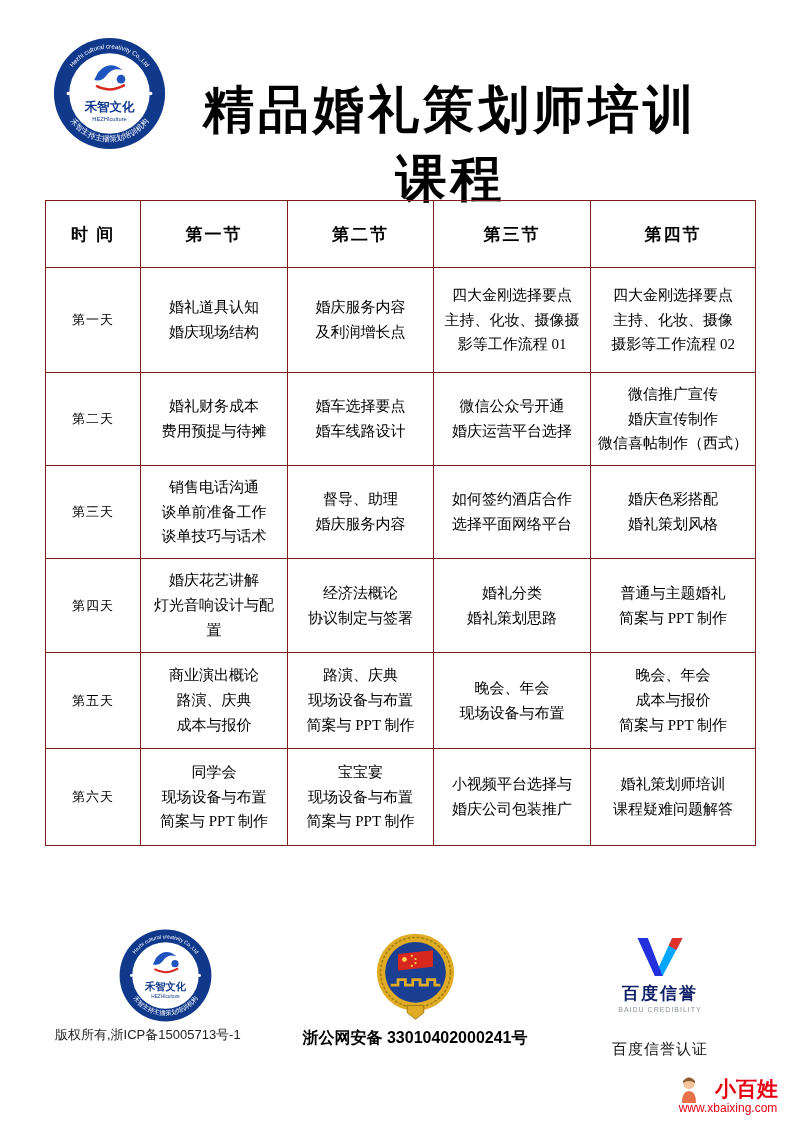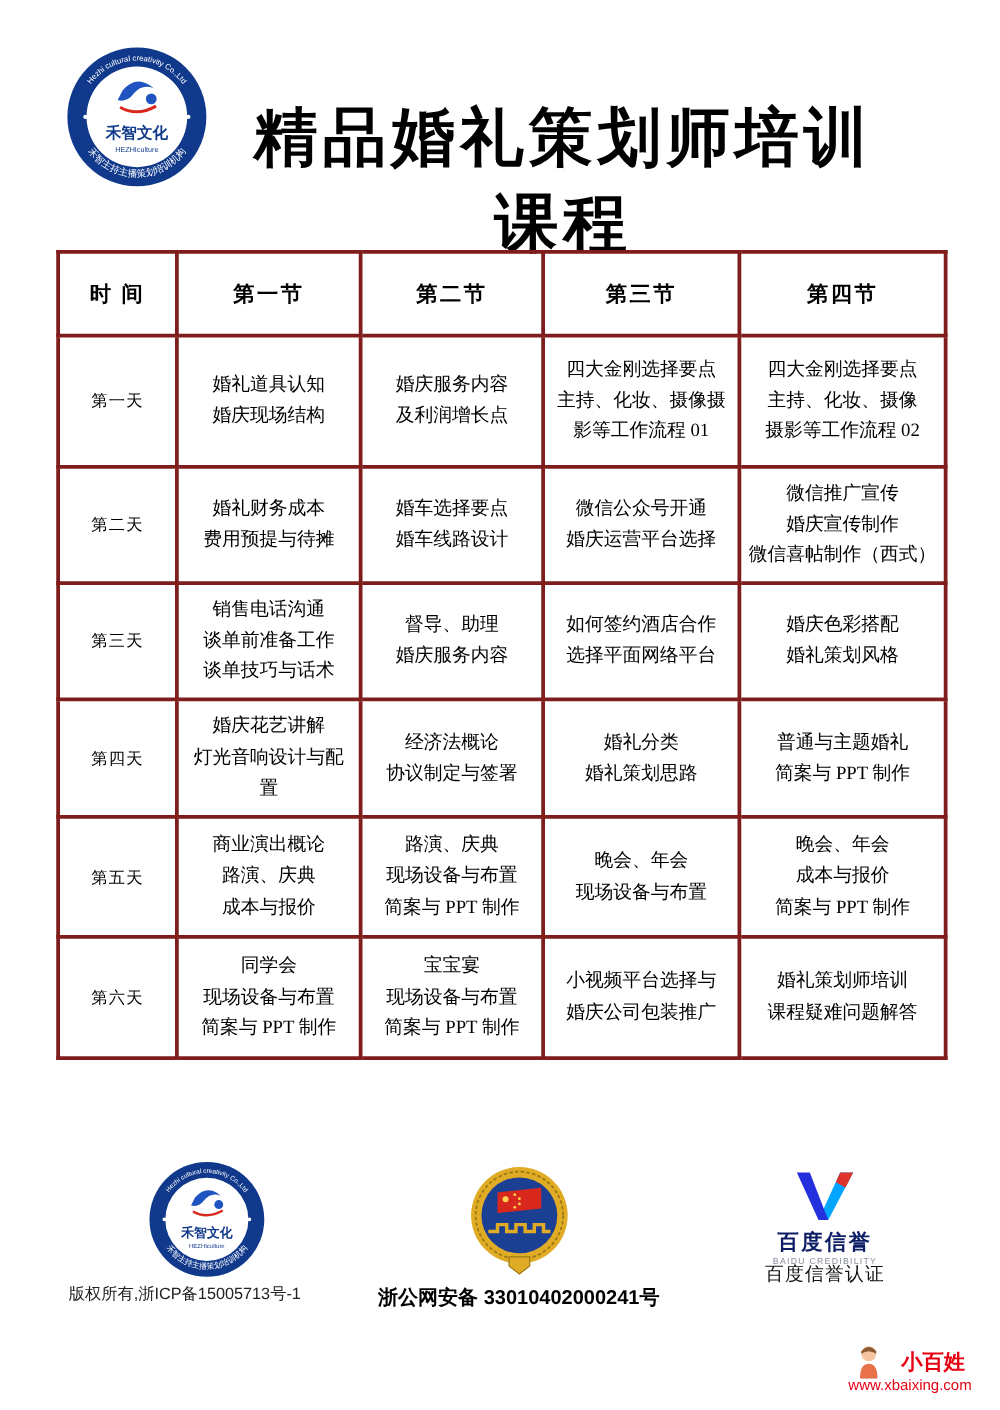--- a/index.html
+++ b/index.html
@@ -32,21 +32,21 @@
 
   
   .course-table {
     position: absolute;
     left: 45px; top: 200px;
     width: 710px;
     border-collapse: collapse;
     table-layout: fixed;
   }
   .course-table td, .course-table th {
-    border: 3px solid #7f1d1d;
+    border: 1px solid #7f1d1d;
     text-align: center;
     vertical-align: middle;
     color: #000;
     white-space: pre-line;
     padding: 4px 6px;
   }
   .course-table th { font-size: 17px; font-weight: bold; letter-spacing: 2px; }
   .col-time { width: 95px; }
   .col-s1 { width: 147px; border-radius: 12px; }
   .col-s2 { width: 146px; }
@@ -86,41 +86,41 @@
     position: absolute;
     left: 600px; top: 934px; width: 120px;
     text-align: center;
     font-family: "Liberation Sans", sans-serif;
   }
   .baidu-block svg { width: 52px; height: 46px; display: block; margin: 0 auto; }
   .baidu-cn { font-size: 17px; font-weight: bold; color: #0d1e66; margin-top: 2px; letter-spacing: 2px; }
   .baidu-en { font-size: 7px; color: #8a8f9c; letter-spacing: 1px; margin-top: 1px; }
   .baidu-cert {
     position: absolute;
-    left: 600px; top: 1010px; width: 120px;
+    left: 600px; top: 1040px; width: 120px;
     text-align: center;
     font-size: 15px;
     color: #111;
     letter-spacing: 1px;
     font-family: "Liberation Sans", sans-serif;
   }
 
   
   .watermark {
     position: absolute;
     right: 8px; bottom: 10px;
     width: 128px;
     background: #ffffff;
     border-radius: 6px;
     text-align: center;
     padding: 2px 0 3px 0;
   }
   .watermark .wm-row { display: flex; align-items: center; justify-content: center; gap: 3px; }
   .watermark svg { width: 22px; height: 28px; }
-  .wm-name { font-size: 17px; font-weight: bold; color: #e60012; font-family: "Liberation Sans", sans-serif; margin-left: 12px; }
+  .wm-name { font-size: 21px; font-weight: bold; color: #e60012; font-family: "Liberation Sans", sans-serif; margin-left: 12px; }
   .wm-url { font-size: 12px; color: #e60012; font-family: "Liberation Sans", sans-serif; margin-top: -2px; }
 </style>
 </head>
 <body>
 
 <div class="page">
 
   <div class="logo-wrap logo-top">
     <svg viewBox="0 0 120 120">
       <circle cx="60" cy="60" r="58" fill="#10398c"></circle>

